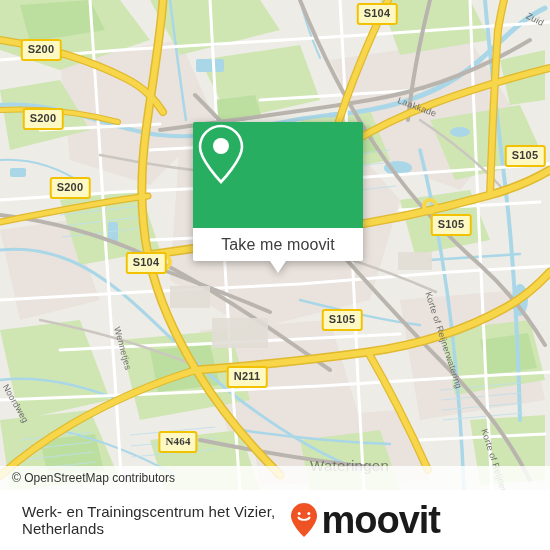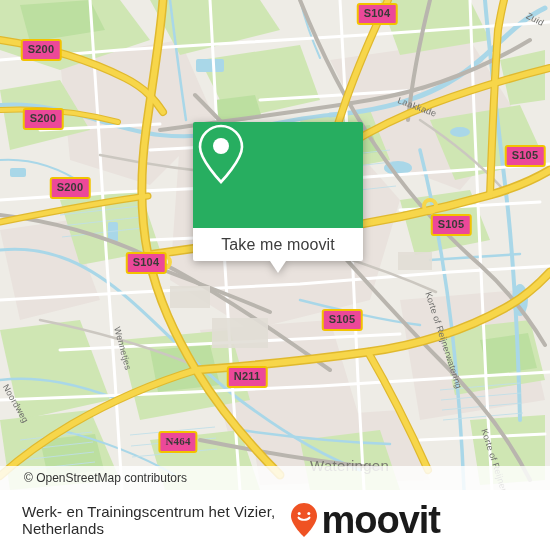--- a/index.html
+++ b/index.html
@@ -33,21 +33,21 @@
   .map svg {
     position: absolute;
     left: 0;
     top: 0;
     display: block;
   }
 
   
   .shield {
     position: absolute;
-    background: #ec4899;
+    background: #fef9c3;
     border: 2px solid #f2c200;
     border-radius: 3px;
     color: #3a3a38;
     font-size: 11px;
     font-weight: bold;
     font-family: "Liberation Sans", sans-serif;
     line-height: 1;
     padding: 3px 5px 4px 5px;
     letter-spacing: 0.2px;
     white-space: nowrap;
@@ -120,21 +120,21 @@
   .attribution {
     position: absolute;
     left: 0;
     top: 466px;
     width: 550px;
     height: 24px;
     background: rgba(255,255,255,0.82);
     display: flex;
     align-items: center;
     box-sizing: border-box;
-    padding-left: 24px;
+    padding-left: 12px;
   }
   .attribution-text {
     font-size: 12px;
     color: #333333;
     font-family: "Liberation Sans", sans-serif;
   }
 
   
   .footer {
     position: absolute;

